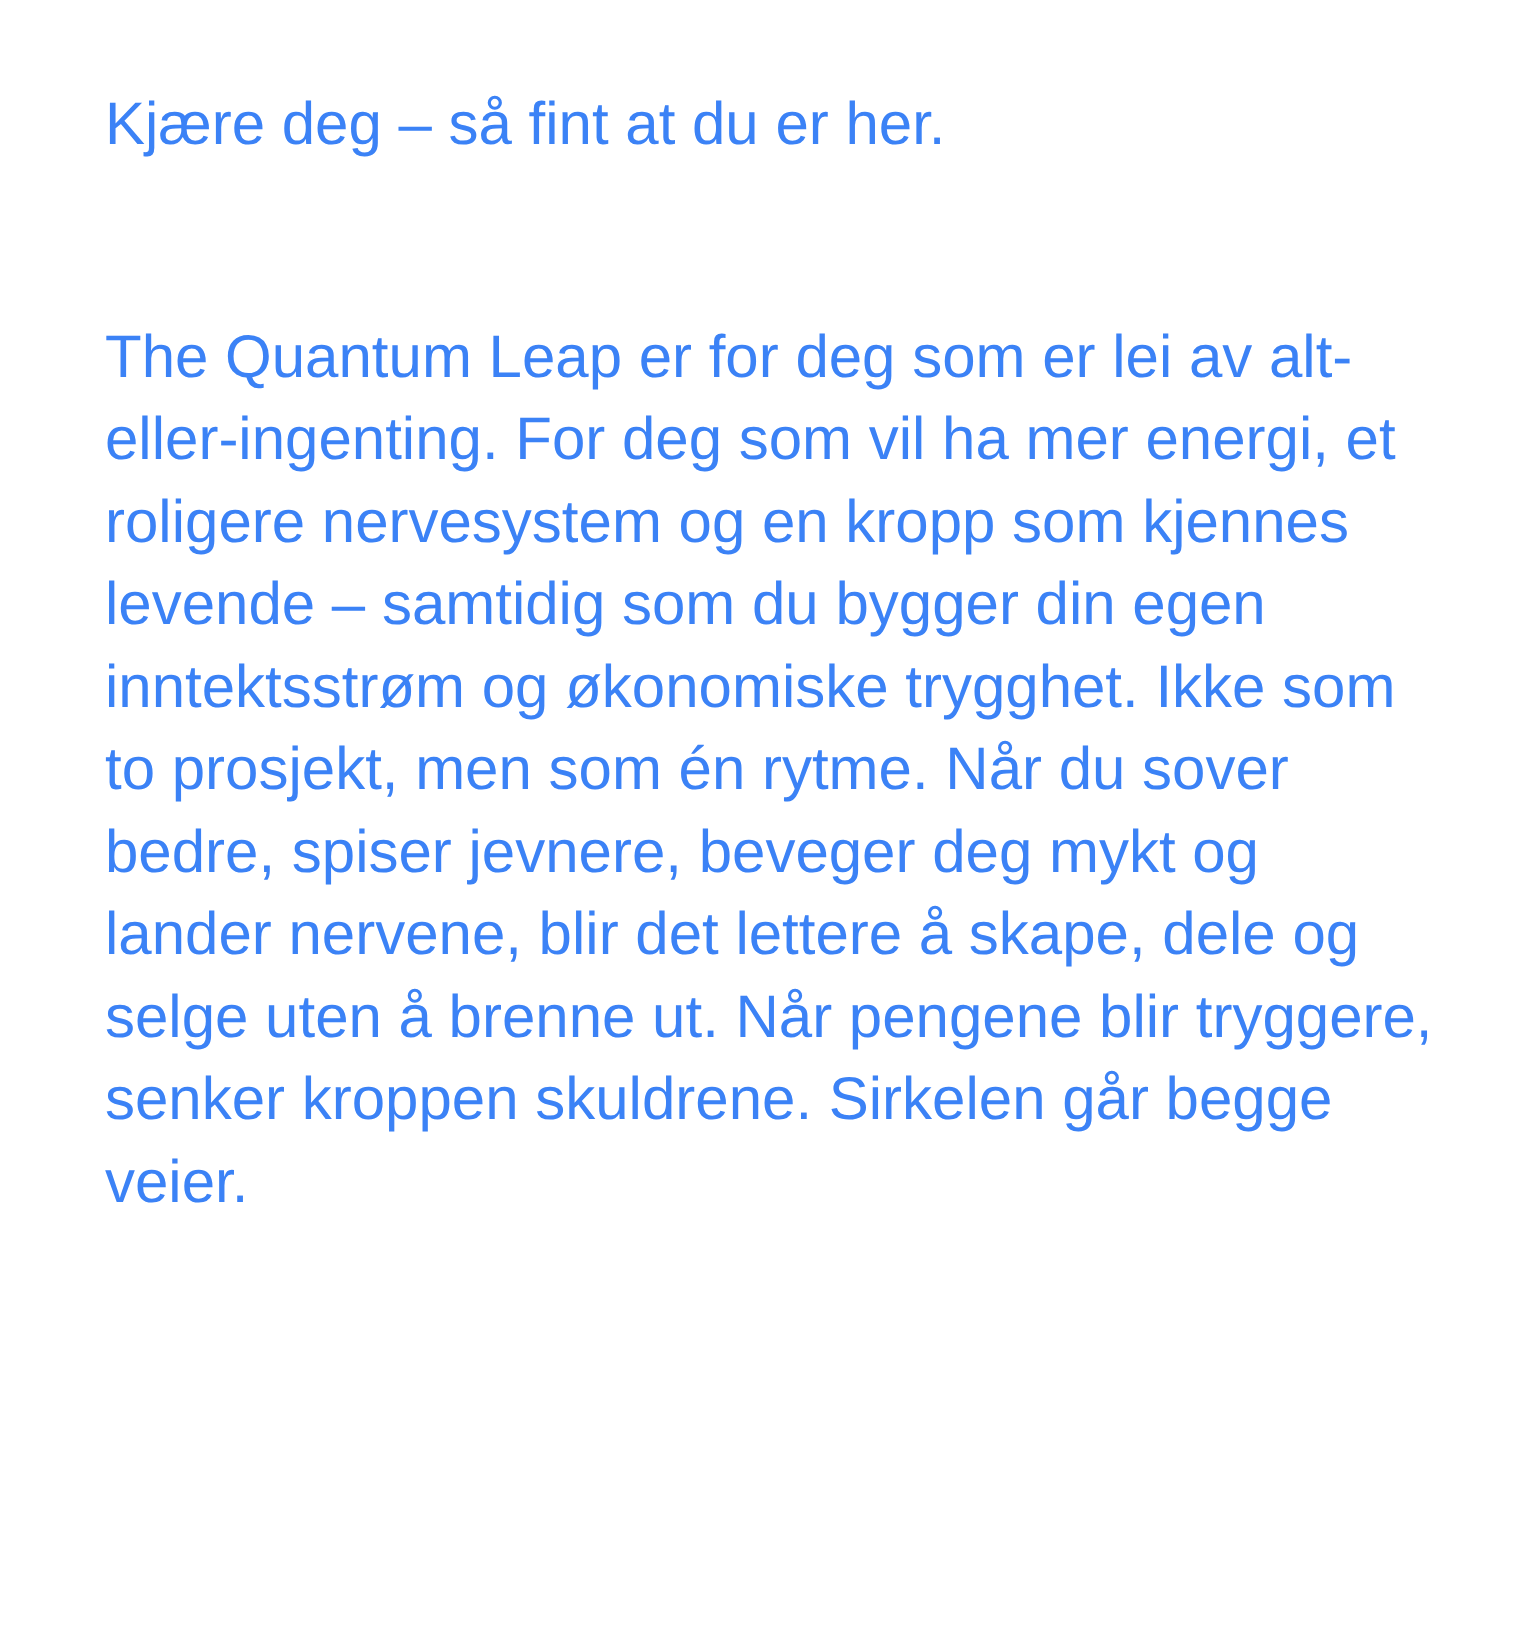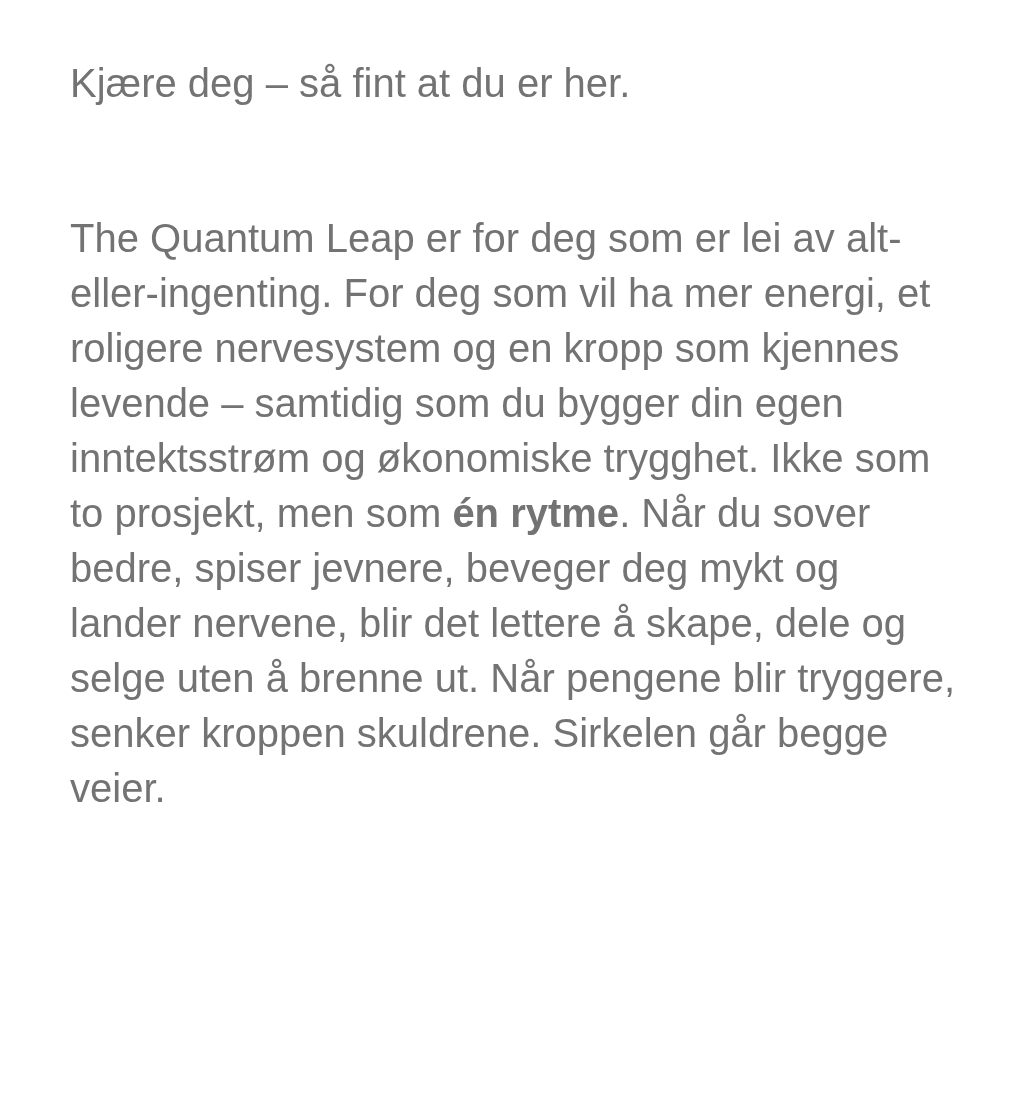--- a/index.html
+++ b/index.html
@@ -30,30 +30,30 @@
   }
   .page-title em {
     font-style: italic;
     font-weight: 700;
   }
   .para {
     font-size: 40px;
     line-height: 55px;
     font-weight: 400;
     letter-spacing: 0;
-    color: #737373;
+    color: #3b82f6;
   }
   .greeting {
     margin: 44px 0 0 0;
   }
   .intro {
     margin: 100px 0 0 0;
   }
   .intro strong {
-    font-weight: 700;
+    font-weight: 400;
   }
 </style>
 </head>
 <body>
 
 <main class="article">
 
 
   <p class="para greeting"><span>Kjære deg – så fint at du er her.</span></p>
 

